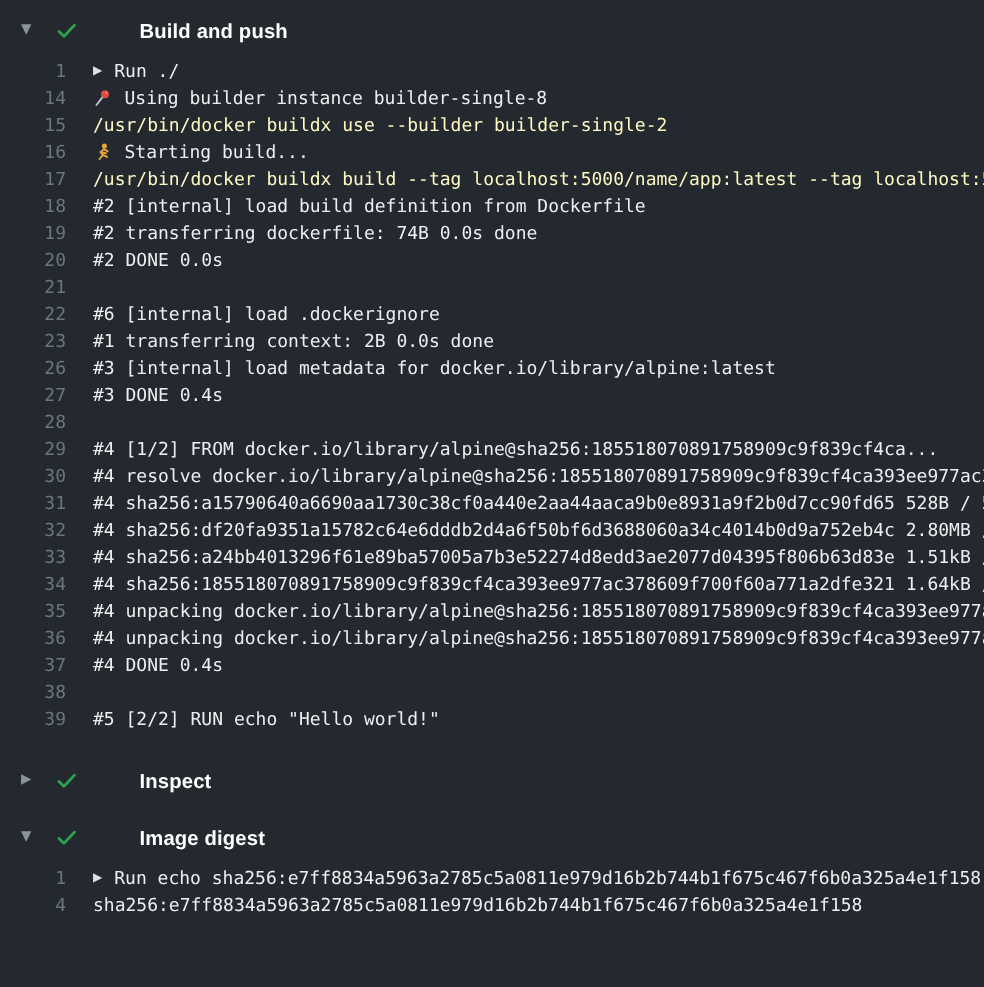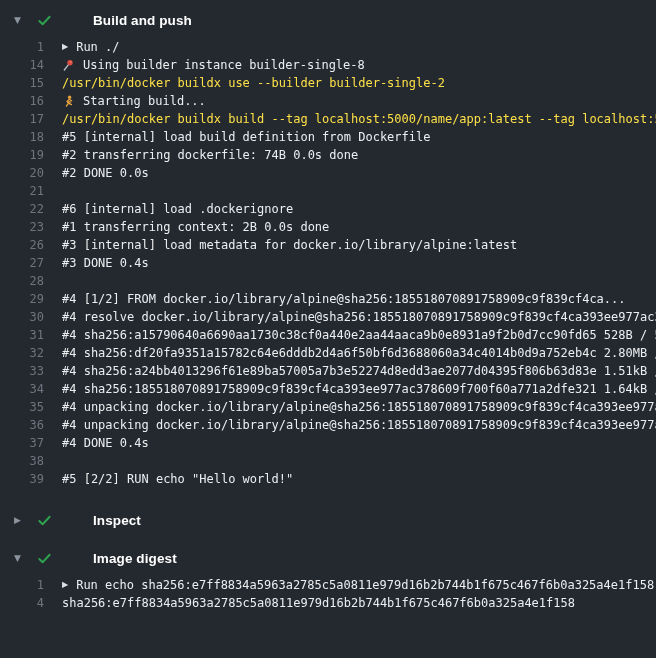--- a/index.html
+++ b/index.html
@@ -75,21 +75,21 @@
   .row-content {
     margin-left: 18px;
     font-family: "DejaVu Sans Mono", monospace;
     font-size: 12px;
     color: #eceef1;
     white-space: pre;
     overflow: hidden;
     display: flex;
     align-items: center;
   }
-  .row-content.cmd { color: #fde047; }
+  .row-content.cmd { color: #fef9c3; }
   .run-arrow {
     color: #dbe1e7;
     font-size: 8px;
     margin-right: 8px;
     font-family: "DejaVu Sans", sans-serif;
     flex: none;
     cursor: pointer;
   }
   .inline-icon {
     flex: none;
@@ -120,21 +120,21 @@
                 <circle cx="8" cy="3.8" r="2.7" fill="#dd4b3e"></circle>
                 <circle cx="8.8" cy="2.9" r="0.8" fill="#f08a80"></circle>
                 <path d="M6.1 6.1 L2.3 11" stroke="#b9c0c7" stroke-width="1.3" stroke-linecap="round"></path>
               </svg></span><span>Using builder instance builder-single-8</span></span></div>
         <div class="log-row"><span class="gutter">15</span><span class="row-content cmd"><span>/usr/bin/docker buildx use --builder builder-single-2</span></span></div>
         <div class="log-row"><span class="gutter">16</span><span class="row-content"><span class="inline-icon"><svg width="12" height="13" viewBox="0 0 12 13">
                 <circle cx="7.6" cy="2.3" r="1.7" fill="#e8a33d"></circle>
                 <path d="M7.2 4.4 L5 6.4 L6.6 8.2 L4.4 11 M5 6.4 L8.6 7.2 M7.2 4.4 L9.7 5.8 M6.6 8.2 L9.4 9.6" stroke="#e8a33d" stroke-width="1.3" fill="none" stroke-linecap="round" stroke-linejoin="round"></path>
               </svg></span><span>Starting build...</span></span></div>
         <div class="log-row"><span class="gutter">17</span><span class="row-content cmd"><span>/usr/bin/docker buildx build --tag localhost:5000/name/app:latest --tag localhost:50</span></span></div>
-        <div class="log-row"><span class="gutter">18</span><span class="row-content"><span>#5 [internal] load build definition from Dockerfile</span></span></div>
+        <div class="log-row"><span class="gutter">18</span><span class="row-content"><span>#2 [internal] load build definition from Dockerfile</span></span></div>
         <div class="log-row"><span class="gutter">19</span><span class="row-content"><span>#2 transferring dockerfile: 74B 0.0s done</span></span></div>
         <div class="log-row"><span class="gutter">20</span><span class="row-content"><span>#2 DONE 0.0s</span></span></div>
         <div class="log-row"><span class="gutter">21</span><span class="row-content"><span></span></span></div>
         <div class="log-row"><span class="gutter">22</span><span class="row-content"><span>#6 [internal] load .dockerignore</span></span></div>
         <div class="log-row"><span class="gutter">23</span><span class="row-content"><span>#1 transferring context: 2B 0.0s done</span></span></div>
         <div class="log-row"><span class="gutter">26</span><span class="row-content"><span>#3 [internal] load metadata for docker.io/library/alpine:latest</span></span></div>
         <div class="log-row"><span class="gutter">27</span><span class="row-content"><span>#3 DONE 0.4s</span></span></div>
         <div class="log-row"><span class="gutter">28</span><span class="row-content"><span></span></span></div>
         <div class="log-row"><span class="gutter">29</span><span class="row-content"><span>#4 [1/2] FROM docker.io/library/alpine@sha256:185518070891758909c9f839cf4ca...</span></span></div>
         <div class="log-row"><span class="gutter">30</span><span class="row-content"><span>#4 resolve docker.io/library/alpine@sha256:185518070891758909c9f839cf4ca393ee977ac3</span></span></div>

